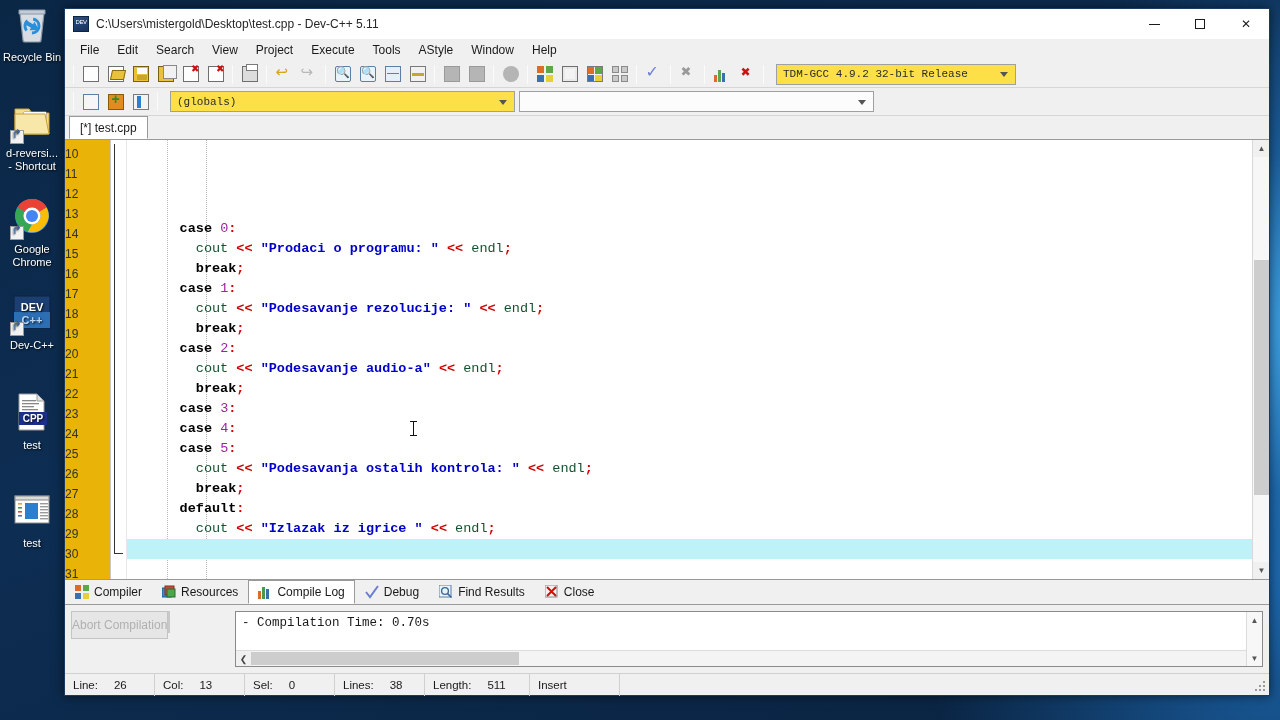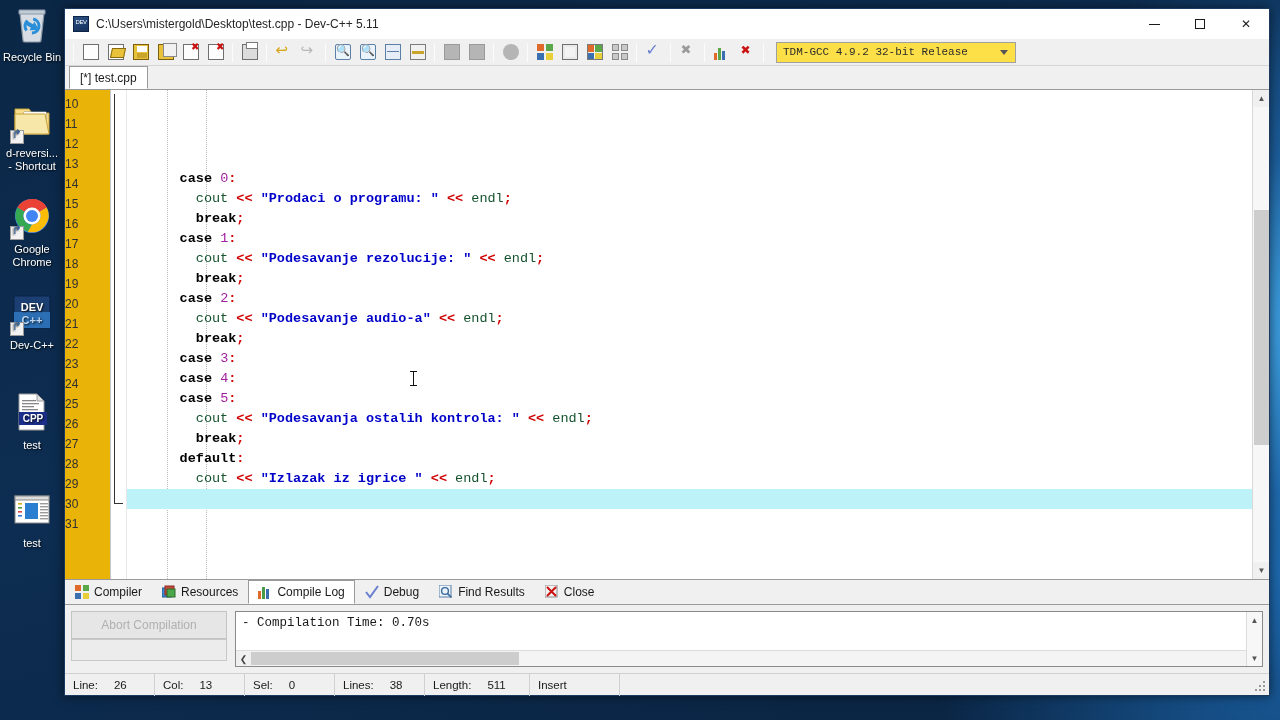--- a/index.html
+++ b/index.html
@@ -199,21 +199,21 @@
   .ptab {
     height: 24px; display: flex; align-items: center; gap: 5px;
     padding: 0 9px; font-size: 12px; color: #1a1a1a;
     border: 1px solid transparent;
   }
   .ptab.active {
     background: #ffffff; border: 1px solid #9a9a9a;
     border-bottom: 1px solid #ffffff;
   }
   .panel-body { height: 68px; display: flex; padding: 6px; gap: 8px; }
-  .abort-col { width: 156px; display: flex; flex-direction: column; }
+  .abort-col { width: 156px; display: flex; flex-direction: row; }
   .abort-btn {
     height: 28px; background: #e6e6e6; border: 1px solid #c4c4c4;
     display: flex; align-items: center; justify-content: center;
     font-size: 12px; color: #b0b0b0;
   }
   .progress-box {
     height: 22px; background: #ececec; border: 1px solid #c8c8c8;
   }
   .log-box {
     flex: 1 1 auto; background: #ffffff; border: 1px solid #8a8a8a;
@@ -409,20 +409,32 @@
         </div>
       <div class="win-btn">
           <span class="wb-max"></span>
         </div>
       <div class="win-btn close">
           <span>✕</span>
         </div>
     </div>
   </div>
 
+  <div class="menubar" id="menubar">
+      <div class="menu-item">File</div>
+      <div class="menu-item">Edit</div>
+      <div class="menu-item">Search</div>
+      <div class="menu-item">View</div>
+      <div class="menu-item">Project</div>
+      <div class="menu-item">Execute</div>
+      <div class="menu-item">Tools</div>
+      <div class="menu-item">AStyle</div>
+      <div class="menu-item">Window</div>
+      <div class="menu-item">Help</div>
+    </div>
 
   <div class="toolbar tb-row1">
     <div class="tb-sep"></div>
     <div class="tbtn">
         <span class="ic ic-page"></span>
       </div>
     <div class="tbtn">
         <span class="ic ic-open"></span>
       </div>
     <div class="tbtn">
@@ -519,20 +531,41 @@
     <div class="tbtn">
         <span class="ic ic-del"></span>
       </div>
     <div class="tb-sep"></div>
     <div class="combo" id="compiler-combo">
       <span>TDM-GCC 4.9.2 32-bit Release</span>
       <span class="arrow"></span>
     </div>
   </div>
 
+  <div class="toolbar tb-row2">
+    <div class="tb-sep"></div>
+    <div class="tbtn">
+        <span class="ic ic-newclass"></span>
+      </div>
+    <div class="tbtn">
+        <span class="ic ic-addmember"></span>
+      </div>
+    <div class="tbtn">
+        <span class="ic ic-blue"></span>
+      </div>
+    <div class="tb-sep"></div>
+    <div class="combo" id="scope-combo">
+      <span>(globals)</span>
+      <span class="arrow"></span>
+    </div>
+    <div class="combo" id="member-combo">
+      <span></span>
+      <span class="arrow"></span>
+    </div>
+  </div>
 
   <div class="tabbar">
     <div class="doctab">
       <span>[*] test.cpp</span>
     </div>
   </div>
 
   <div id="editor-wrap">
     <div id="gutter">
         <div class="ln">10</div>

